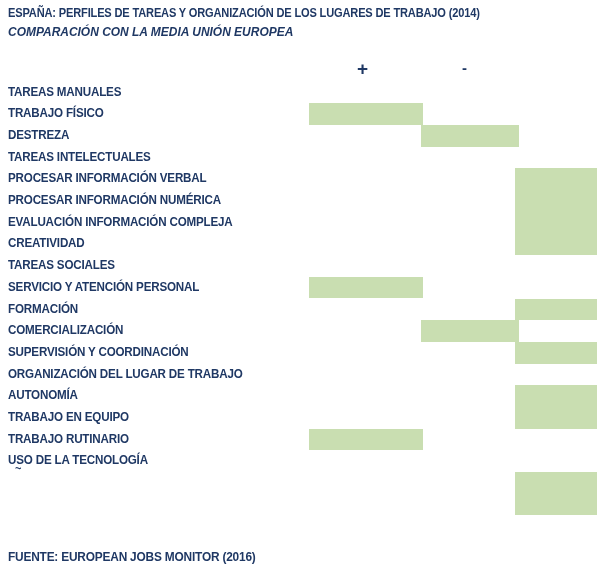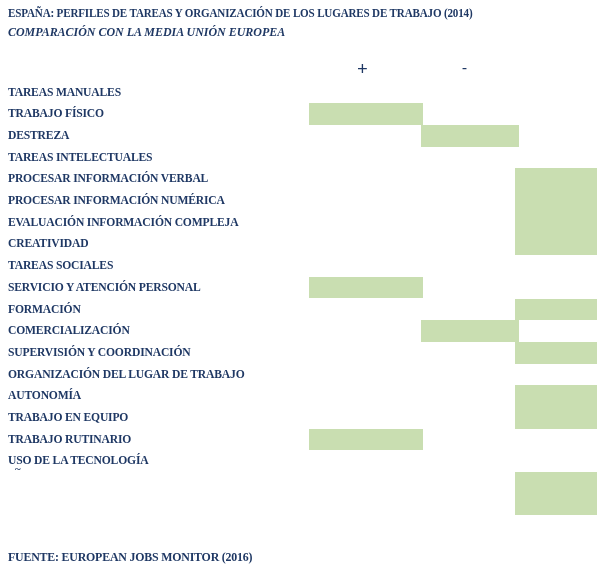--- a/index.html
+++ b/index.html
@@ -1,21 +1,21 @@
 <!DOCTYPE html>
 <html style="--accent: #1f3864; --bar-fill: #c9deb1;"><head>
 <meta charset="utf-8">
 <style>
   :root{
     --accent:#1f3864;
     --bar-fill:#c9deb1;
   }
   html,body{margin:0;padding:0;background:#fff;}
   .page{position:relative;width:600px;height:571px;background:#ffffff;
-        font-family:Liberation Serif, serif;overflow:hidden;}
+        font-family:Liberation Sans, sans-serif;overflow:hidden;}
   .title{position:absolute;left:8px;top:5px;font-size:13.5px;font-weight:bold;
          color:var(--accent);white-space:nowrap;letter-spacing:-0.2px;
          transform:scaleX(0.82);transform-origin:0 0;}
   .subtitle{position:absolute;left:8px;top:24px;font-size:13px;font-weight:bold;
             font-style:italic;color:var(--accent);white-space:nowrap;
             transform:scaleX(0.92);transform-origin:0 0;}
   .col-header{position:absolute;color:var(--accent);font-weight:bold;line-height:1;}
   .col-header.plus{left:357px;top:59px;font-size:19px;}
   .col-header.minus{left:462px;top:60px;font-size:15px;}
   .chart-area{position:absolute;left:0;top:0;width:600px;height:432px;}

